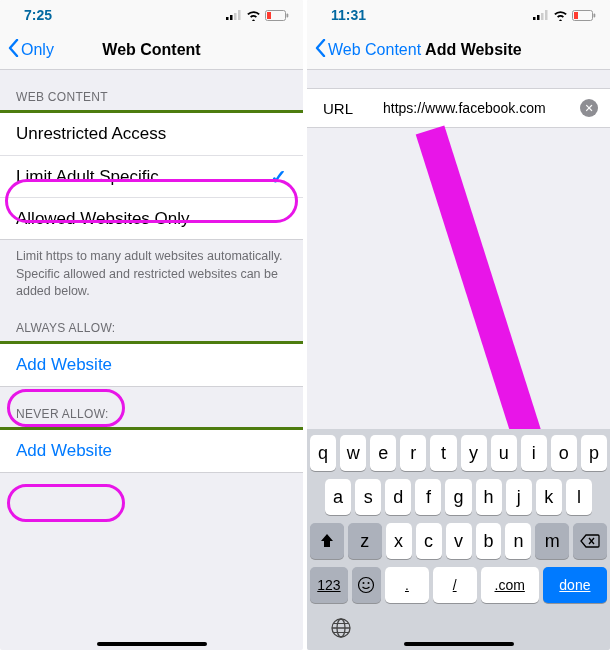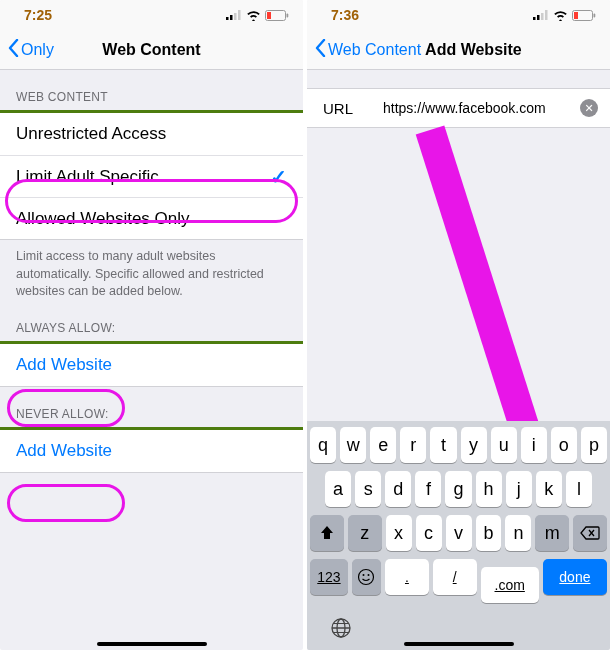--- a/index.html
+++ b/index.html
@@ -28,21 +28,21 @@
   
   .status-bar {
     height: 30px;
     background: #f9f9f9;
     display: flex;
     align-items: center;
     justify-content: space-between;
     padding: 0 14px 0 24px;
     font-size: 14px;
     font-weight: 600;
-    color: #a16207;
+    color: #0369a1;
   }
   .status-right { display: flex; align-items: center; gap: 4px; }
   .signal-icon, .wifi-icon, .battery-icon { display: inline-flex; }
 
   
   .nav-bar {
     height: 40px;
     background: #f9f9f9;
     border-bottom: 1px solid #d1d1d6;
     display: flex;
@@ -177,21 +177,21 @@
   .key.dark { background: #acb1bb; }
   .key.done { background: #007aff; color: #ffffff; font-size: 15px; }
   .kb-row.row2 { padding: 0 15px; }
   .kb-row.row3 .key:first-child,
   .kb-row.row3 .key:last-child { flex: 1.3; background:#acb1bb; }
   .kb-row.row4 .key { font-size: 14px; text-decoration: underline; }
   .kb-row.row4 .k123 { flex: 1.3; }
   .kb-row.row4 .kemoji { flex: 1; }
   .kb-row.row4 .kdot { flex: 1.5; }
   .kb-row.row4 .kslash { flex: 1.5; }
-  .kb-row.row4 .kcom { flex: 2; margin-top: 8px; }
+  .kb-row.row4 .kcom { flex: 2; }
   .kb-row.row4 .kdone { flex: 2.2; }
   .kb-bottom {
     display: flex;
     padding: 6px 20px 2px;
   }
   .globe { font-size: 20px; color: #444; }
 
   
   .arrow-svg {
     position: absolute;
@@ -260,21 +260,21 @@
         <span>Unrestricted Access</span>
       </div>
       <div class="cell">
         <span>Limit Adult Specific</span>
         <span class="check">✓</span>
       </div>
       <div class="cell">
         <span>Allowed Websites Only</span>
       </div>
     </div>
-    <div class="section-footer">Limit access to many adult websites automatically. Specific allowed and restricted websites can be added below.</div>
+    <div class="section-footer">Limit https to many adult websites automatically. Specific allowed and restricted websites can be added below.</div>
 
     <div class="section-header tight">ALWAYS ALLOW:</div>
     <div class="cell-group">
       <div class="cell link">
         <span>Add Website</span>
       </div>
     </div>
 
     <div class="section-header">NEVER ALLOW:</div>
     <div class="cell-group">
@@ -285,21 +285,21 @@
 
     <div class="hl" style="left:5px; top:179px; width:293px; height:44px;"></div>
     <div class="hl" style="left:7px; top:389px; width:118px; height:38px;"></div>
     <div class="hl" style="left:7px; top:484px; width:118px; height:38px;"></div>
 
     <div class="home-ind"></div>
   </div>
 
   <div class="phone">
     <div class="status-bar">
-      <span>7:36</span>
+      <span>11:31</span>
       <span class="status-right">
         <span class="signal-icon">
           <svg width="16" height="10" viewBox="0 0 16 10">
               <rect x="0" y="7" width="2.5" height="3" fill="#000"></rect>
               <rect x="4" y="5" width="2.5" height="5" fill="#000"></rect>
               <rect x="8" y="3" width="2.5" height="7" fill="#ccc"></rect>
               <rect x="12" y="0" width="2.5" height="10" fill="#ccc"></rect>
             </svg>
         </span>
         <span class="wifi-icon">

